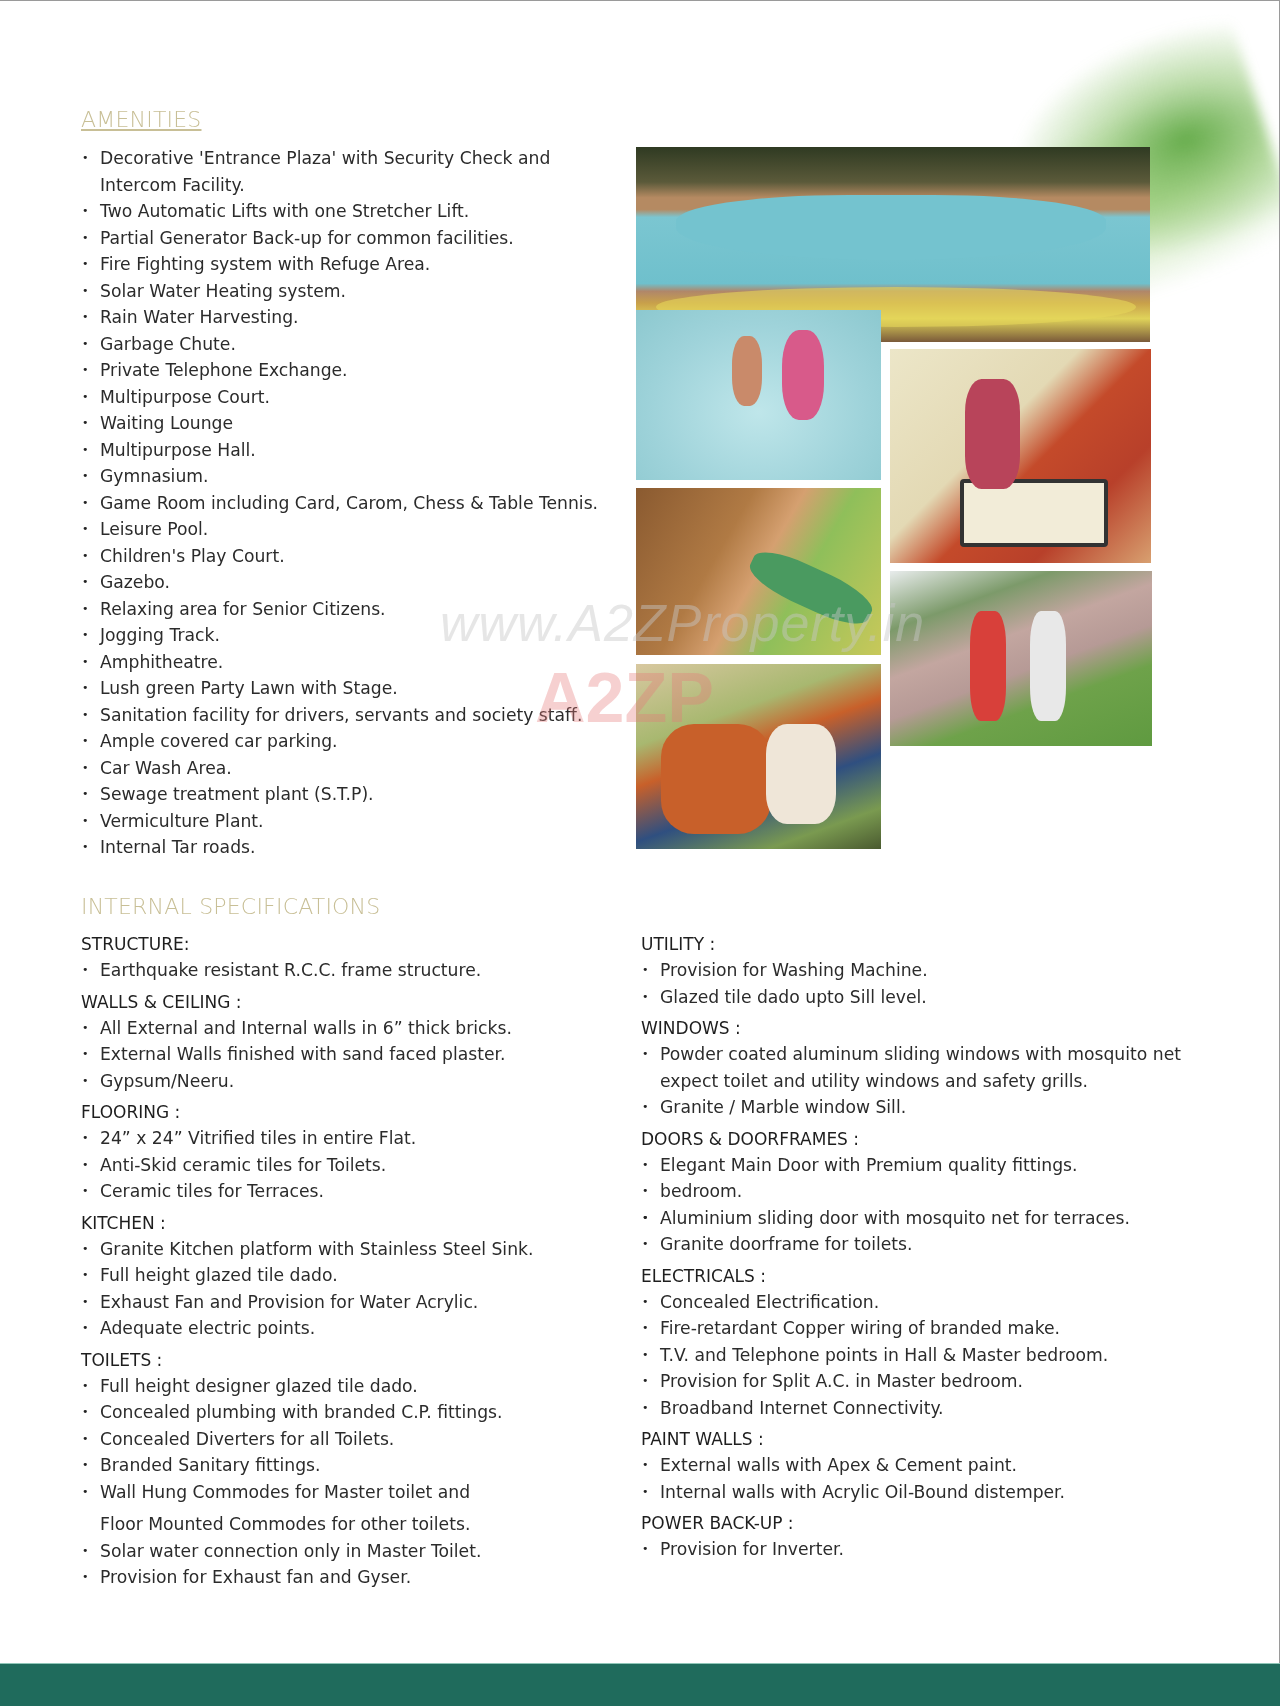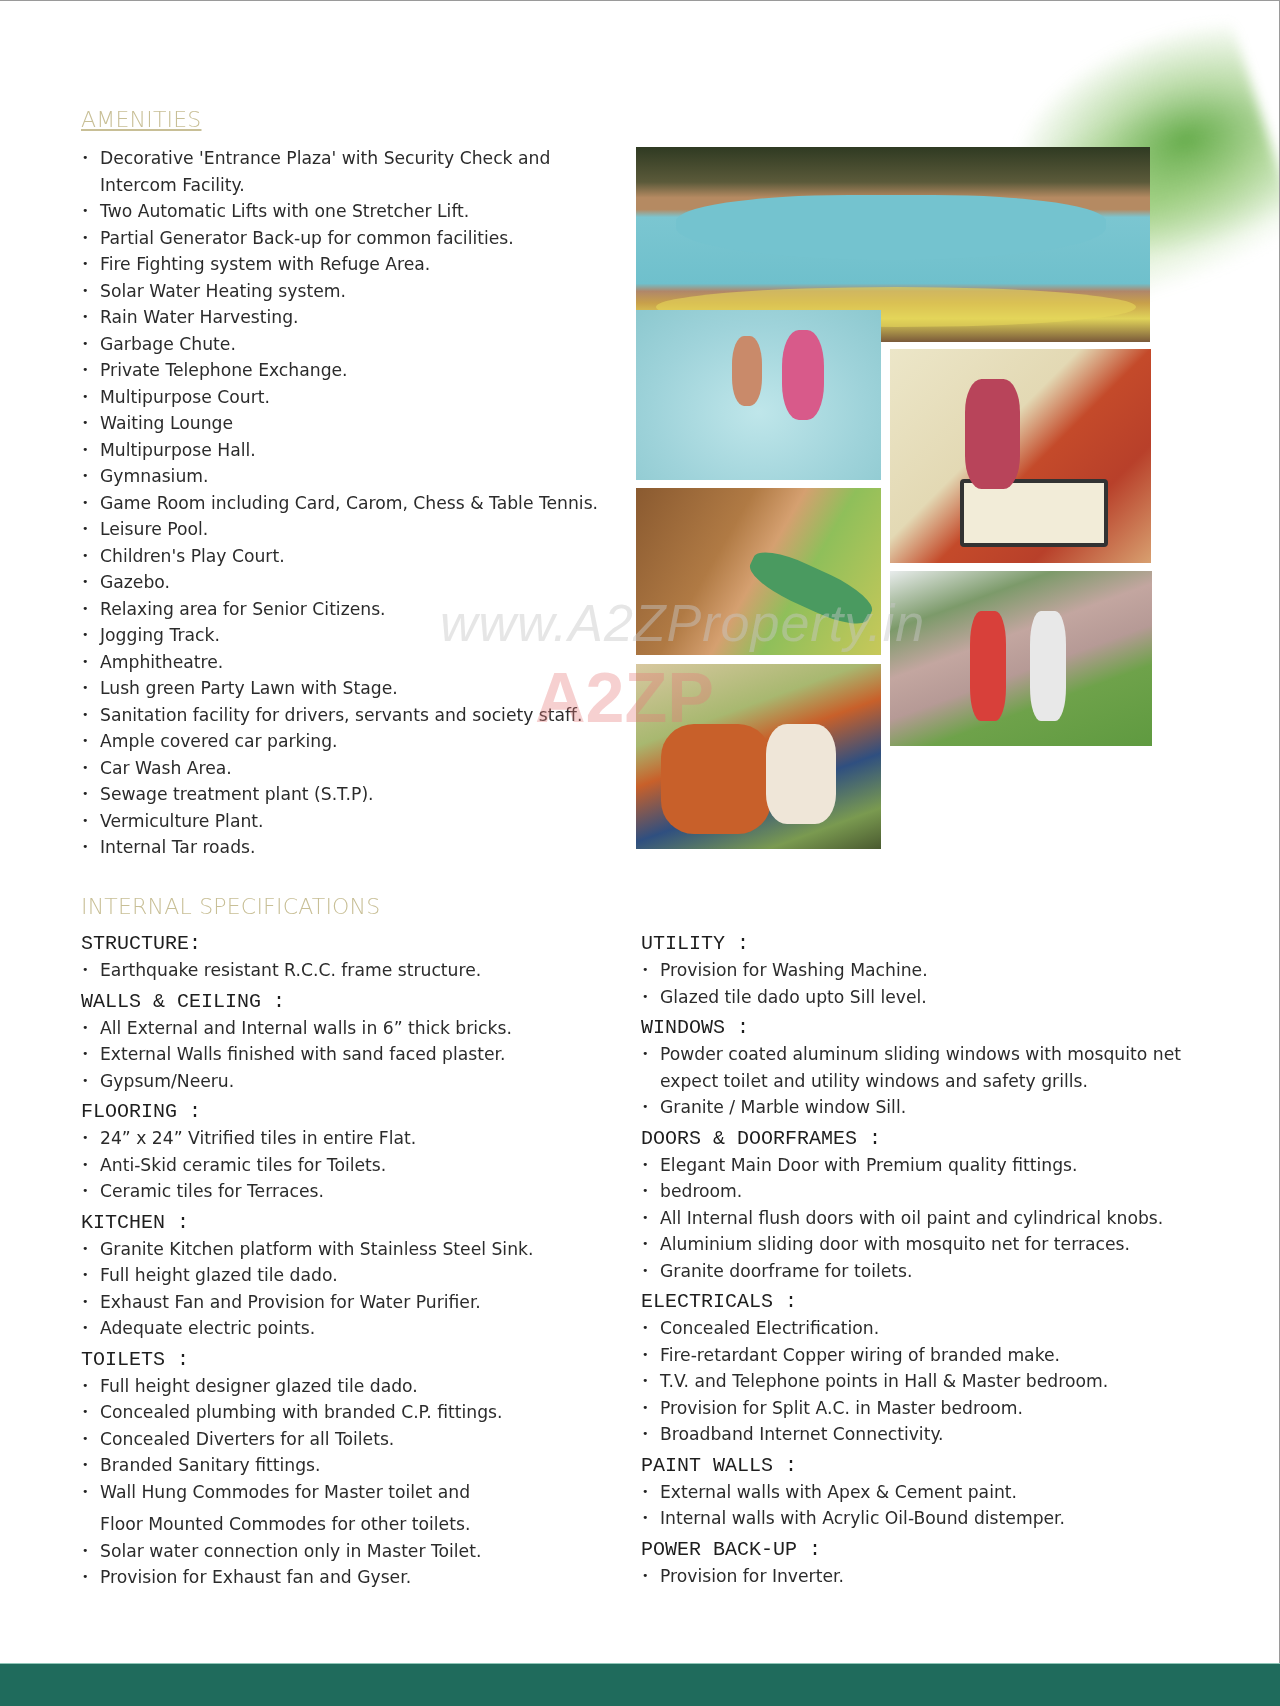--- a/index.html
+++ b/index.html
@@ -31,21 +31,21 @@
     }
     .list li .bullet {
       position: absolute; left: 1px; top: 0; font-size: 11px; line-height: 26.5px; color: #222;
     }
     .amenities-list { left: 81px; top: 144px; width: 540px; }
 
     .spec-col { position: absolute; width: 560px; }
     .spec-col.left { left: 81px; top: 930px; }
     .spec-col.right { left: 641px; top: 930px; }
     .spec-group { margin-bottom: 5px; }
-    .spec-head { font-size: 20px; line-height: 26px; color: #1e1e1e; font-family: Liberation Mono, monospace; }
+    .spec-head { font-size: 17px; line-height: 26px; color: #1e1e1e; }
     .spec-col .list { position: static; }
     .spec-col .list li { line-height: 26.5px; }
     .extra-gap { padding-top: 6px; }
 
     .photo { position: absolute; overflow: hidden; }
     .p-pool { left: 636px; top: 146px; width: 514px; height: 195px; background: linear-gradient(#2f3a22 0%, #5b5a3a 18%, #b58a62 26%, #b58a62 32%, #7bc6d1 36%, #6fc0cc 70%, #b0876a 74%, #c8a04a 80%, #e0d35a 88%, #7a5a3a 100%); }
     .p-kids { left: 636px; top: 309px; width: 245px; height: 170px; background: radial-gradient(ellipse at 50% 60%, #bfe6ea, #9fd3da 60%, #8cc8cf); }
     .p-carrom { left: 890px; top: 348px; width: 261px; height: 214px; background: linear-gradient(135deg, #ece6c8 0%, #e3d9b4 40%, #c44a2a 55%, #b8402a 75%, #d8a070 100%); }
     .p-play { left: 636px; top: 487px; width: 245px; height: 167px; background: linear-gradient(120deg, #8a5a30 0%, #b07a44 35%, #d5a070 50%, #8fbf5a 65%, #c8c85a 100%); }
     .p-jog { left: 890px; top: 570px; width: 262px; height: 175px; background: linear-gradient(160deg, #e8ecec 0%, #7c9a6a 22%, #c3a6a0 40%, #b69a96 55%, #6ea24a 70%, #5f9a40 100%); }
@@ -149,21 +149,21 @@
         <li><span class="bullet">•</span><span>24” x 24” Vitrified tiles in entire Flat.</span></li>
         <li><span class="bullet">•</span><span>Anti-Skid ceramic tiles for Toilets.</span></li>
         <li><span class="bullet">•</span><span>Ceramic tiles for Terraces.</span></li>
       </ul>
     </div>
     <div class="spec-group">
       <div class="spec-head">KITCHEN :</div>
       <ul class="list">
         <li><span class="bullet">•</span><span>Granite Kitchen platform with Stainless Steel Sink.</span></li>
         <li><span class="bullet">•</span><span>Full height glazed tile dado.</span></li>
-        <li><span class="bullet">•</span><span>Exhaust Fan and Provision for Water Purifier.</span></li>
+        <li><span class="bullet">•</span><span>Exhaust Fan and Provision for Water Acrylic.</span></li>
         <li><span class="bullet">•</span><span>Adequate electric points.</span></li>
       </ul>
     </div>
     <div class="spec-group">
       <div class="spec-head">TOILETS :</div>
       <ul class="list">
         <li><span class="bullet">•</span><span>Full height designer glazed tile dado.</span></li>
         <li><span class="bullet">•</span><span>Concealed plumbing with branded C.P. fittings.</span></li>
         <li><span class="bullet">•</span><span>Concealed Diverters for all Toilets.</span></li>
         <li><span class="bullet">•</span><span>Branded Sanitary fittings.</span></li>
@@ -189,21 +189,21 @@
         <li><span>expect toilet and utility windows and safety grills.</span></li>
         <li><span class="bullet">•</span><span>Granite / Marble window Sill.</span></li>
       </ul>
     </div>
     <div class="spec-group">
       <div class="spec-head">DOORS &amp; DOORFRAMES :</div>
       <ul class="list">
         <li><span class="bullet">•</span><span>Elegant Main Door with Premium quality fittings.</span></li>
         <li><span class="bullet">•</span></li>
         <li><span>bedroom.</span></li>
-        <li><span class="bullet">•</span><span>All Internal flush doors with oil paint and cylindrical knobs.</span></li>
+        <li><span class="bullet">•</span></li>
         <li><span class="bullet">•</span><span>Aluminium sliding door with mosquito net for terraces.</span></li>
         <li><span class="bullet">•</span><span>Granite doorframe for toilets.</span></li>
       </ul>
     </div>
     <div class="spec-group">
       <div class="spec-head">ELECTRICALS :</div>
       <ul class="list">
         <li><span class="bullet">•</span><span>Concealed Electrification.</span></li>
         <li><span class="bullet">•</span><span>Fire-retardant Copper wiring of branded make.</span></li>
         <li><span class="bullet">•</span><span>T.V. and Telephone points in Hall &amp; Master bedroom.</span></li>

